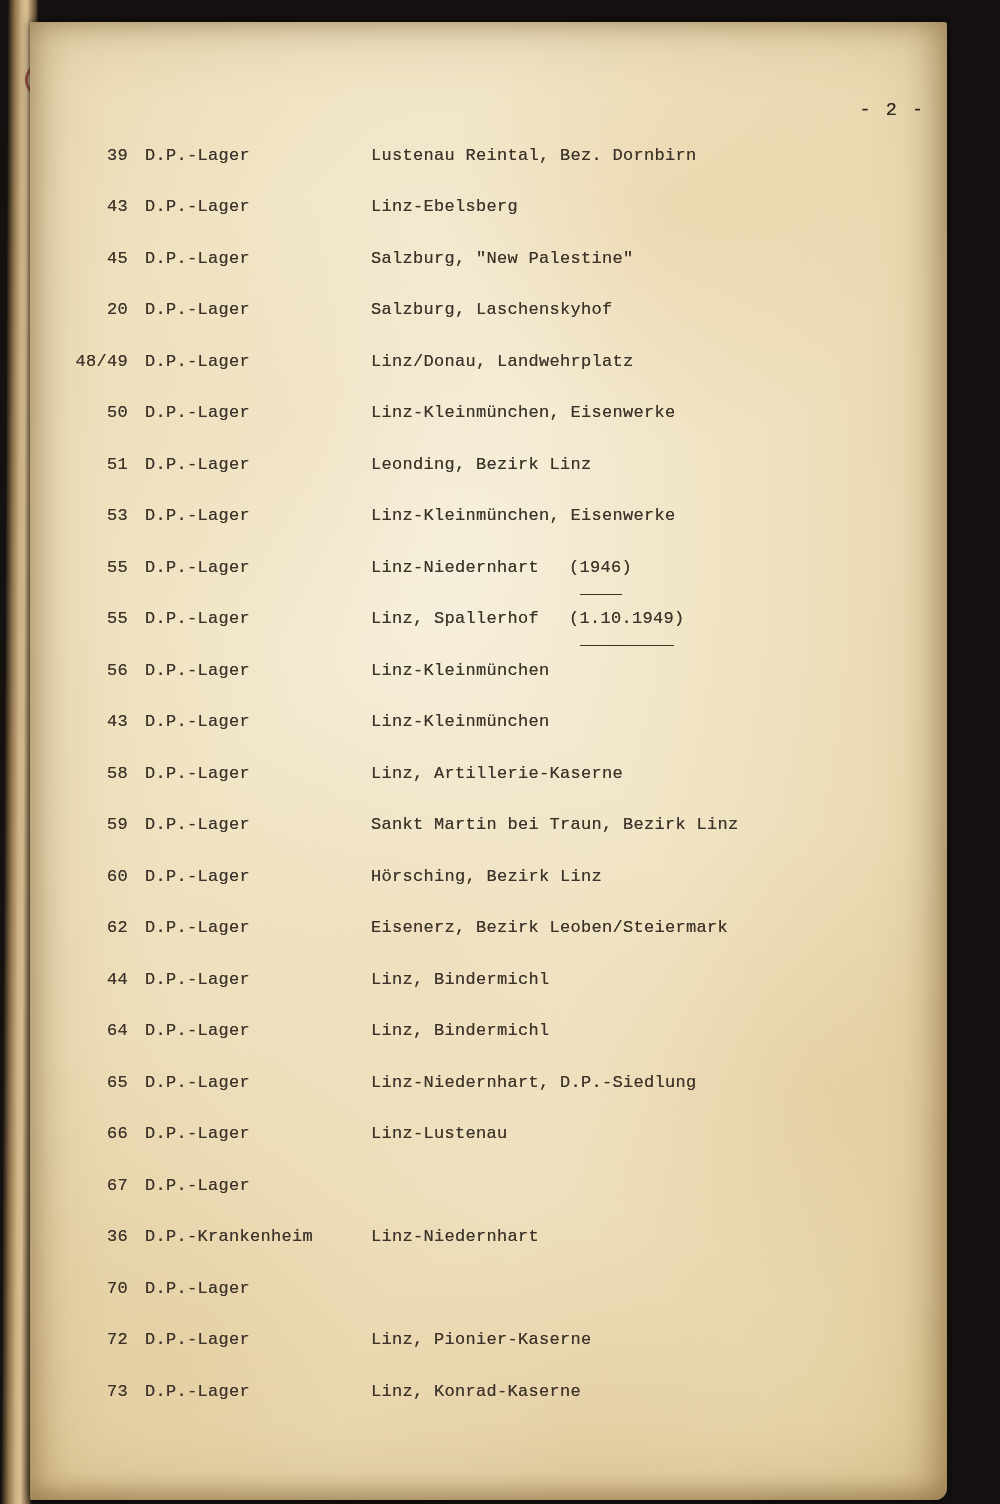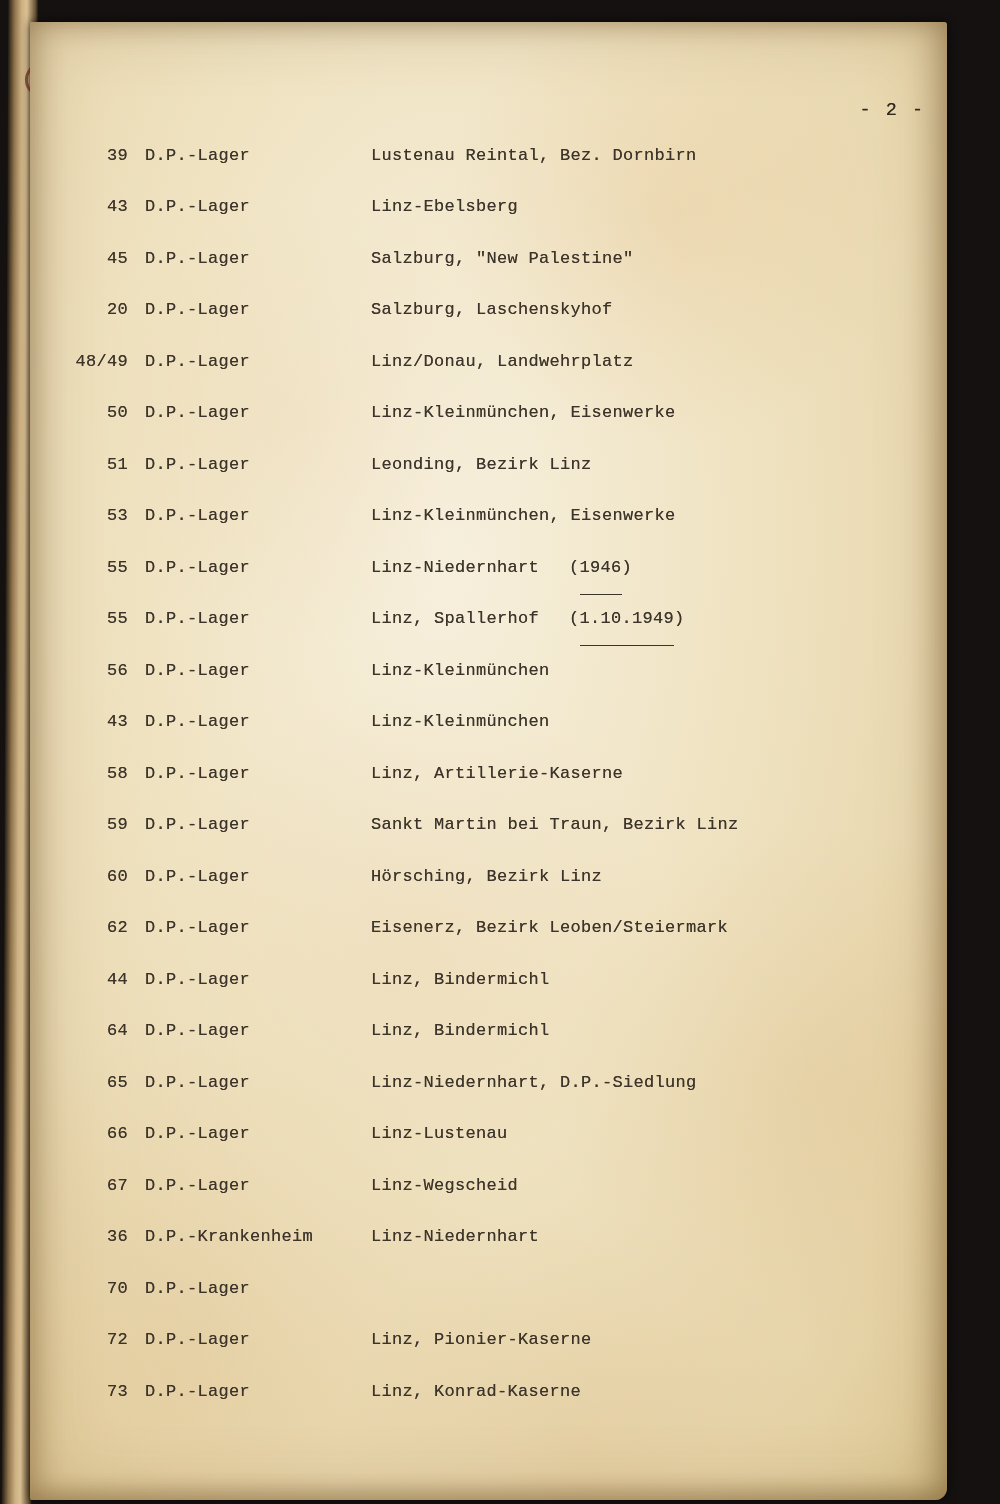--- a/index.html
+++ b/index.html
@@ -169,21 +169,20 @@
           <span class="loc">Linz-Niedernhart, D.P.-Siedlung</span>
         </div>
         <div class="row">
           <span class="num">66</span>
           <span class="type">D.P.-Lager</span>
           <span class="loc">Linz-Lustenau</span>
         </div>
         <div class="row">
           <span class="num">67</span>
           <span class="type">D.P.-Lager</span>
-          <span class="loc">Linz-Wegscheid</span>
         </div>
         <div class="row">
           <span class="num">36</span>
           <span class="type">D.P.-Krankenheim</span>
           <span class="loc">Linz-Niedernhart</span>
         </div>
         <div class="row">
           <span class="num">70</span>
           <span class="type">D.P.-Lager</span>
         </div>

